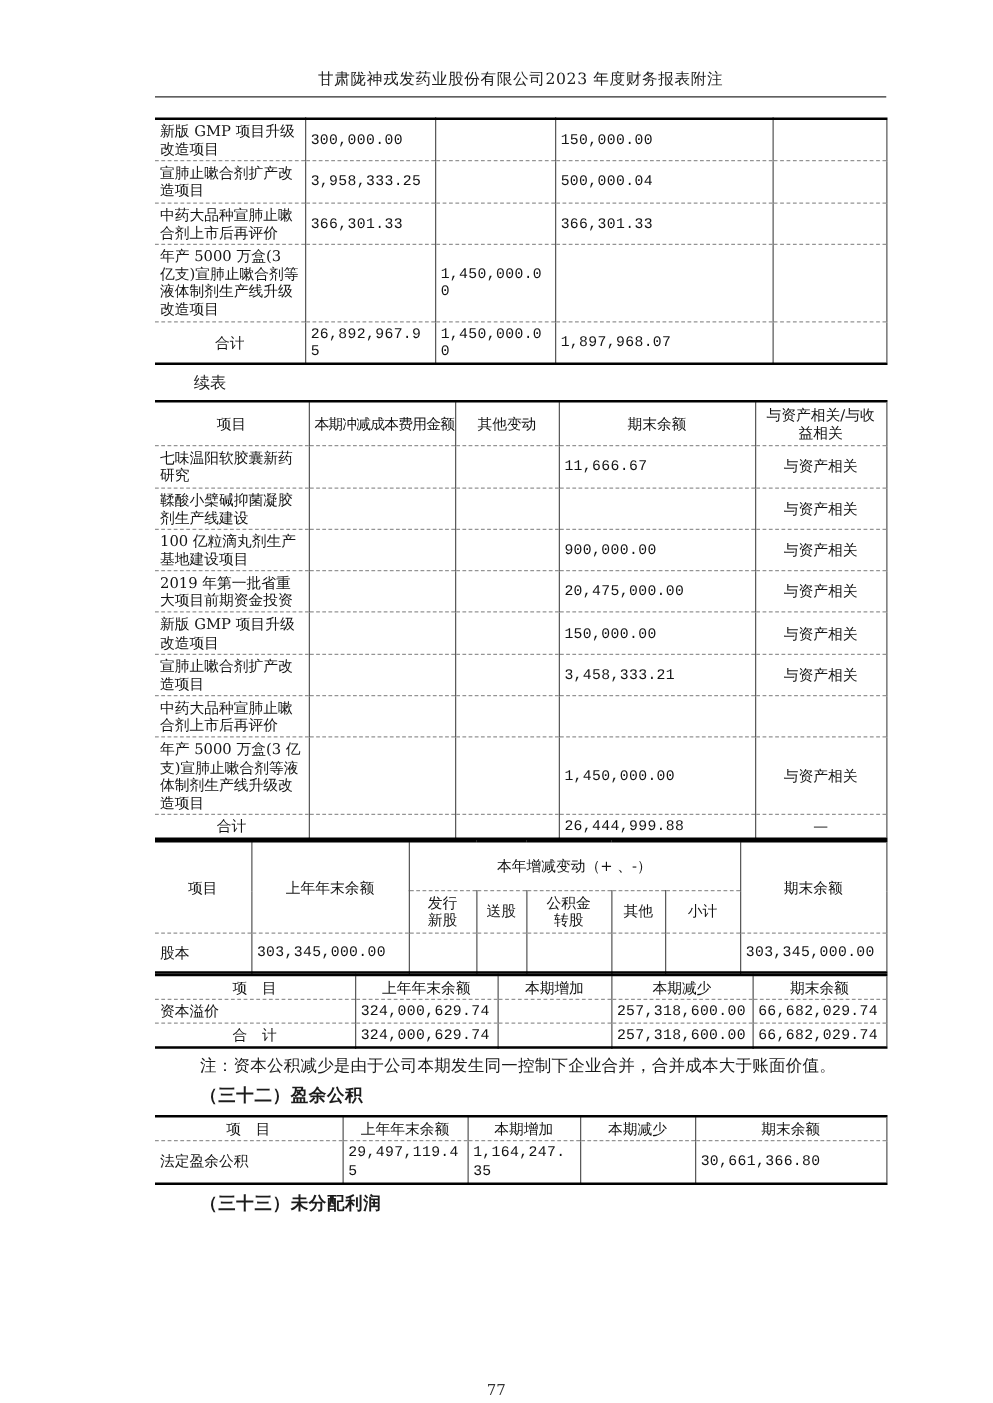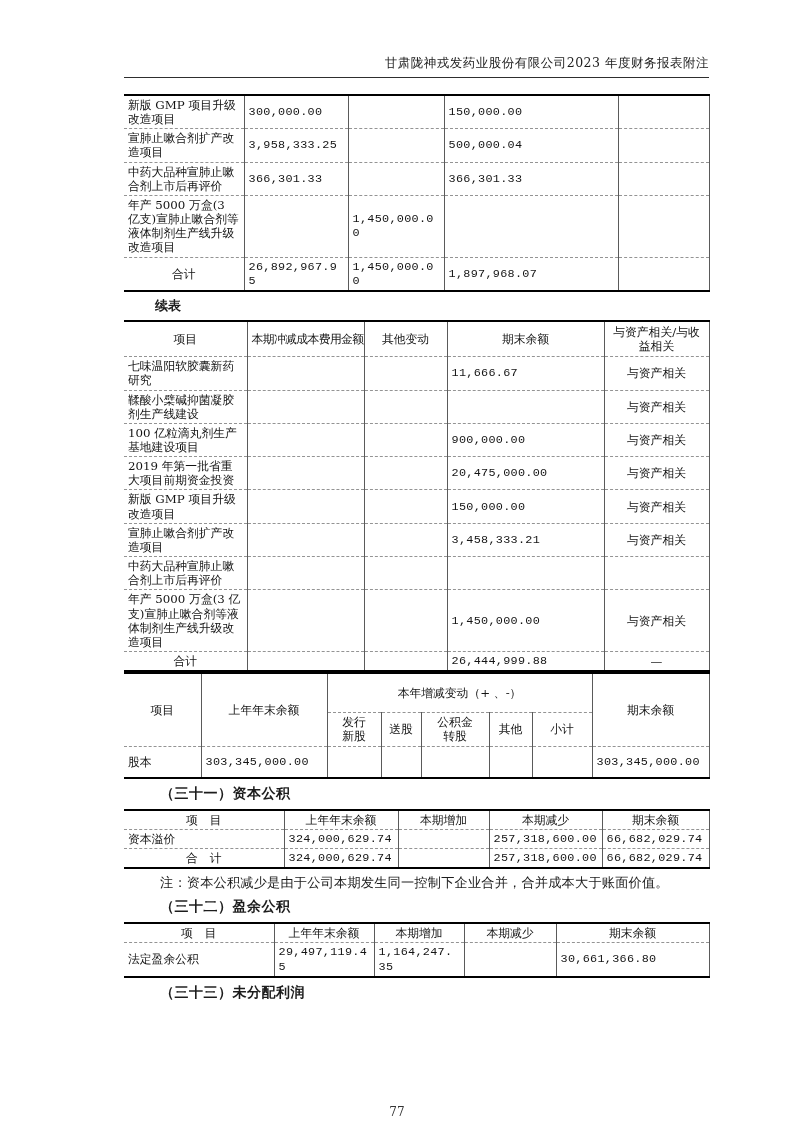--- a/index.html
+++ b/index.html
@@ -8,21 +8,21 @@
     width:794px; height:1122px;
     background:#ffffff;
     box-sizing:border-box;
     padding:55px 85px 0 124px;
     font-family:"DejaVu Serif","Liberation Serif",serif;
     color:#1c1c1c;
     overflow:hidden;
   }
   
   .doc-header {
-    display:flex; justify-content:flex-end; align-items:flex-end;
+    display:flex; justify-content:center; align-items:flex-end;
     font-size:12.5px; letter-spacing:0.5px;
     padding-bottom:5px;
     border-bottom:1.6px solid #2e2e2e;
   }
   .spacer-after-header { height:16px; }
 
   
   table.fin-table {
     width:585px;
     border-collapse:collapse;
@@ -49,21 +49,21 @@
   .pre  { white-space:pre-line; }
   .hdr-tight { padding:3px 0; letter-spacing:-0.6px; white-space:nowrap; }
   .total-row td { padding:6px 4px; }
   .hdr-row th { padding:7px 2px; }
   .sub-hdr th { padding:5px 2px; }
   .roomy td { padding:8px 5px; }
   .roomy-h th { padding:7px 2px; }
   .pad-end { padding-right:14px; }
 
   
-  .cont-label { font-size:13px; margin:5px 0 5px 31px;font-weight:bold; }
+  .cont-label { font-size:13px; margin:5px 0 5px 31px; }
   .sec-h { font-size:14px; font-weight:bold; margin:6px 0 6px 36px; letter-spacing:0.5px; }
   .note-line { font-size:13.2px; margin:5px 0 0 36px; letter-spacing:0.2px; }
 
   
   .page-num {
     position:absolute; left:0; right:0; top:1105px;
     text-align:center; font-size:12px; color:#333;
   }
 </style>
 </head>
@@ -242,21 +242,20 @@
         <td></td>
         <td></td>
         <td></td>
         <td></td>
         <td></td>
         <td class="num">303,345,000.00</td>
       </tr>
     </tbody>
   </table>
 
-  <div class="sec-h">（三十一）资本公积</div>
 
   <table class="fin-table roomy">
     <colgroup>
         <col style="width:160px">
         <col style="width:114px">
         <col style="width:91px">
         <col style="width:113px">
         <col style="width:107px">
       </colgroup>
     <tbody>

